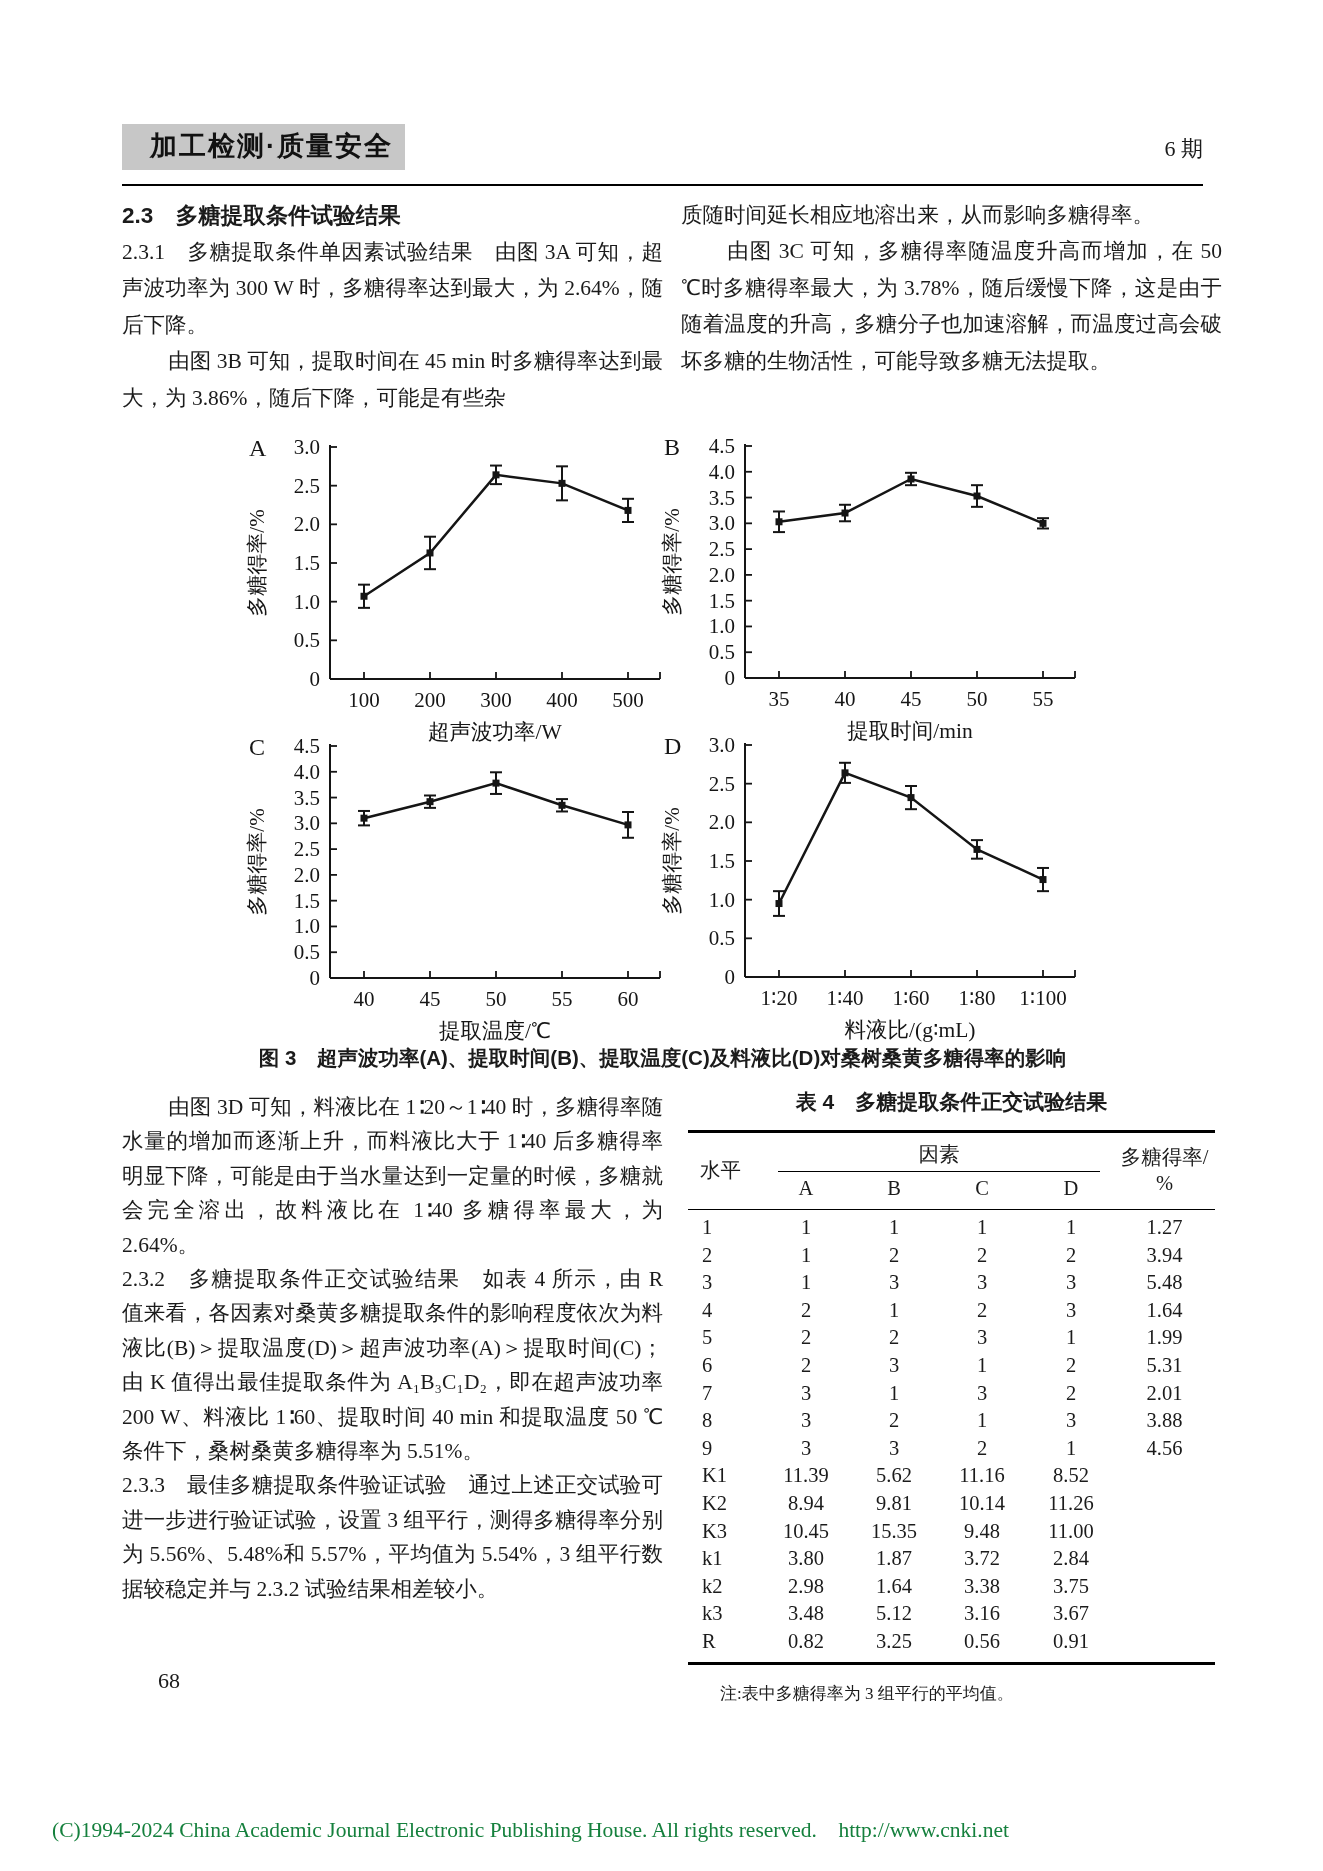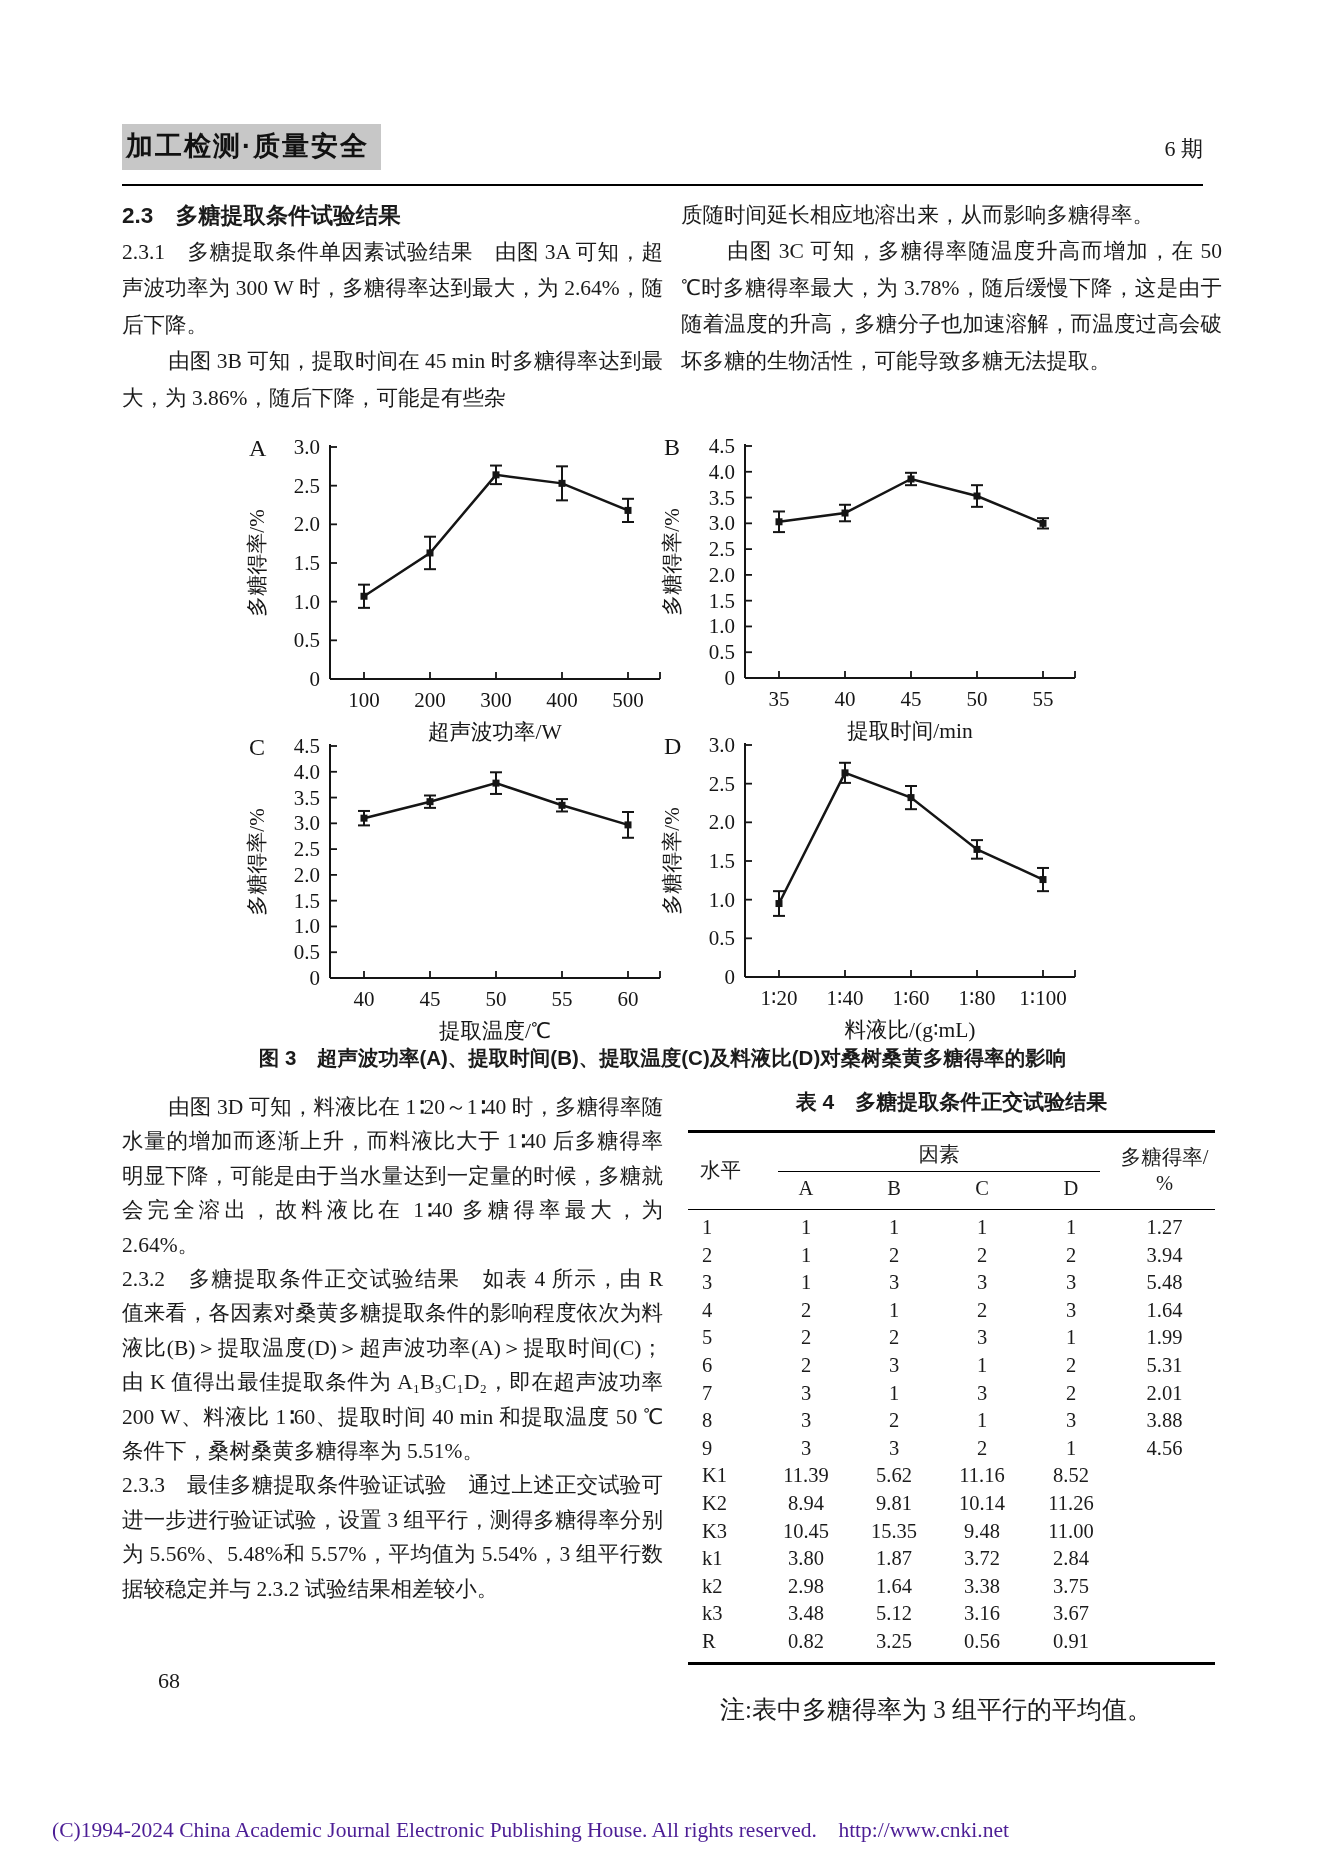--- a/index.html
+++ b/index.html
@@ -1,21 +1,21 @@
 <!DOCTYPE html>
 <html><head>
 <meta charset="utf-8">
 <style>
   html,body{margin:0;padding:0;background:#9a9a9a;}
   .page{position:relative;width:1323px;height:1871px;margin:0 auto;background:#ffffff;
         overflow:hidden;font-family:"Liberation Serif",serif;color:#1b1b1b;}
 
   
   .header{position:absolute;left:122px;top:124px;width:1081px;height:48px;}
-  .badge{position:absolute;left:0;top:0;background:#c7c7c7;padding:4px 12px 6px 4px;
+  .badge{position:absolute;left:0;top:0;background:#c7c7c7;padding:4px 12px 6px 28px;
          font-family:"Liberation Sans",sans-serif;font-weight:700;font-size:27px;letter-spacing:2px;color:#111;}
   .journal{position:absolute;left:0;right:0;top:10px;text-align:center;font-size:22px;letter-spacing:17px;}
   .issue{position:absolute;right:0;top:10px;font-size:22px;}
   .header-rule{position:absolute;left:122px;top:184px;width:1081px;border-top:2.5px solid #000;}
 
   
   .col{position:absolute;width:541px;font-size:21.5px;line-height:36.4px;text-align:justify;}
   .col p{margin:0;}
   .indent{text-indent:2.15em;}
   .h-sec{font-family:"Liberation Sans",sans-serif;font-weight:700;font-size:22.5px;
@@ -42,26 +42,26 @@
             font-size:20.5px;align-items:center;padding:2px 0 4px 0;}
   .th-level{grid-row:1/3;grid-column:1;padding-left:12px;}
   .th-factors{grid-row:1;grid-column:2/6;text-align:center;border-bottom:1.2px solid #000;
               margin:0 16px;line-height:34px;align-self:end;}
   .th-yield{grid-row:1/3;grid-column:6;text-align:center;line-height:26px;}
   .th-f{grid-row:2;text-align:center;}
   .tbl-body{display:grid;grid-template-columns:74px 88px 88px 88px 90px 97px;
             border-bottom:3px solid #000;padding:4px 0 6px 0;font-size:20.5px;}
   .tbl-body .cell{height:27.6px;line-height:27.6px;text-align:center;}
   .tbl-body .c0{text-align:left;padding-left:14px;}
-  .tbl-note{margin-top:28px;font-size:25px;padding-left:32px;}
+  .tbl-note{margin-top:17px;font-size:17px;padding-left:32px;}
 
   
   .page-number{position:absolute;left:158px;top:1668px;font-size:22px;}
   .footer{position:absolute;left:52px;top:1818px;width:1260px;font-size:21.5px;
-          color:#4c1d95;white-space:pre;}
+          color:#15803d;white-space:pre;}
 </style>
 </head>
 <body>
 
 <div class="page">
 
   <div class="header">
     <span class="badge">加工检测·质量安全</span>
     <span class="issue">6 期</span>
   </div>

